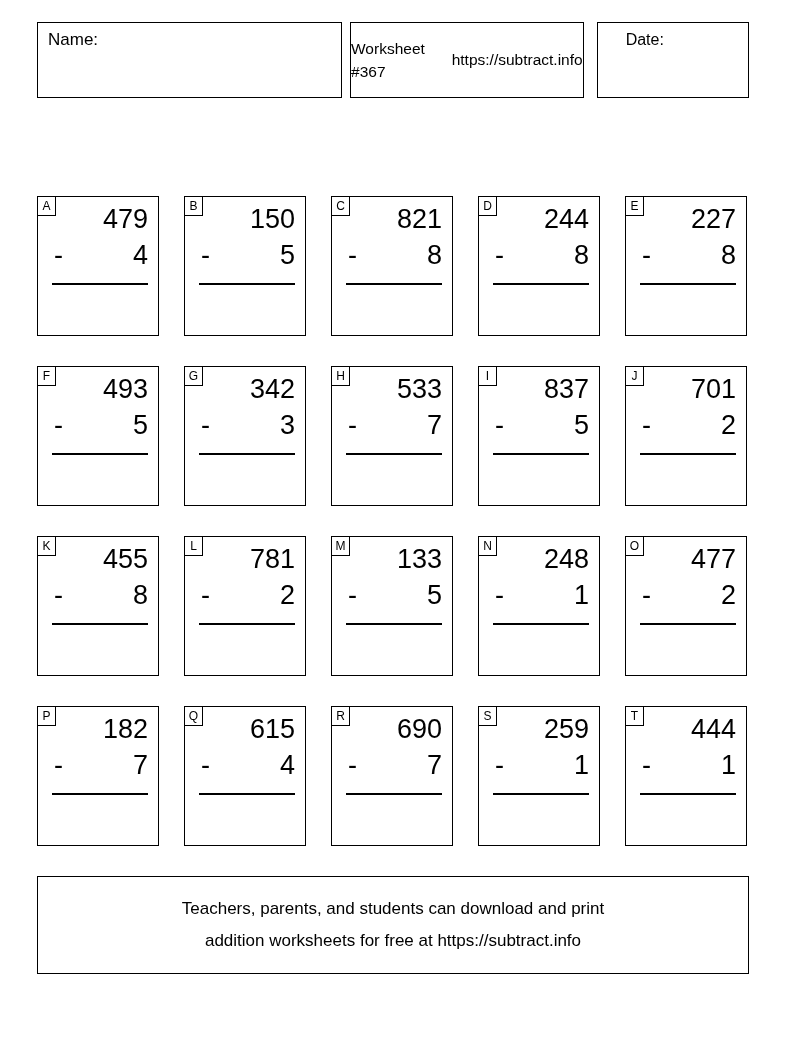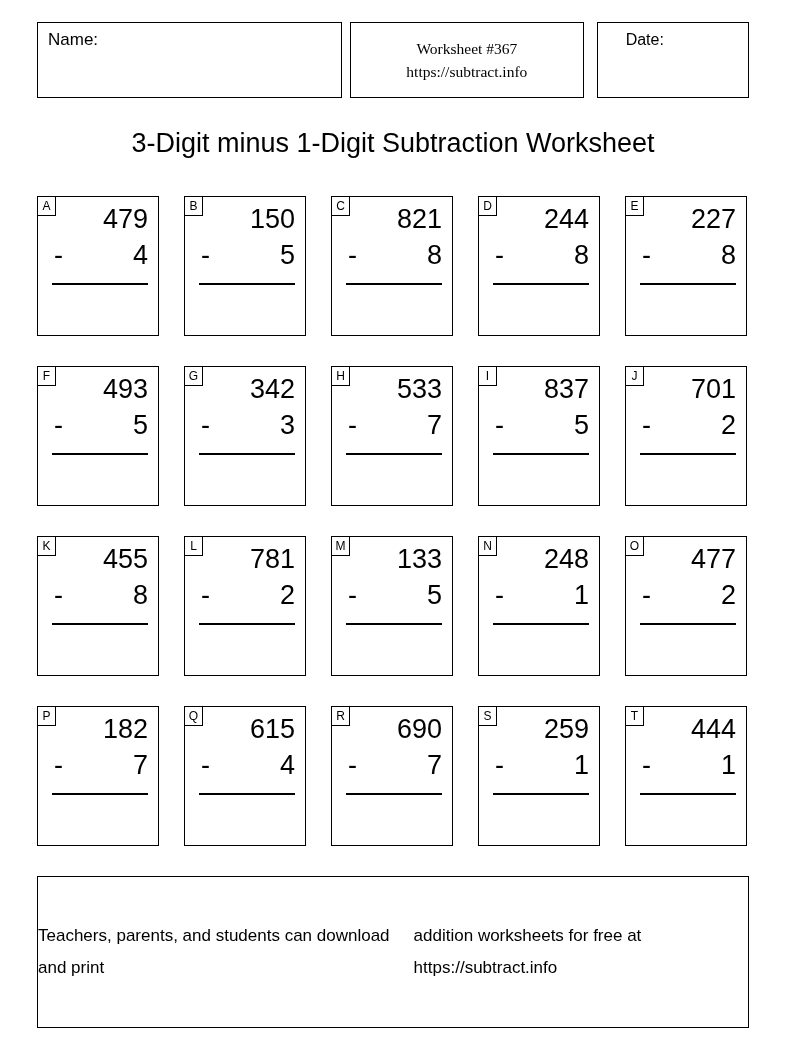--- a/index.html
+++ b/index.html
@@ -42,26 +42,25 @@
     font-size: 17px;
     line-height: 1.2;
   }
   .worksheet-box {
     width: 250px;
     height: 76px;
     border: 1.5px solid #000;
     box-sizing: border-box;
     margin-left: 8px;
     display: flex;
-    flex-direction: column;
+    flex-direction: row;
     align-items: center;
     justify-content: center;
     font-size: 15.5px;
     line-height: 1.5;
-    font-family: Liberation Serif, serif;
   }
   .date-box {
     width: 159px;
     height: 76px;
     border: 1.5px solid #000;
     box-sizing: border-box;
     margin-left: 13px;
     padding: 7px 28px;
     font-size: 16px;
     line-height: 1.2;
@@ -142,25 +141,25 @@
     right: 10px;
     border-top: 2px solid #000;
   }
 
   
   .footer {
     position: absolute;
     top: 876px;
     left: 37px;
     width: 712px;
-    height: 152px;
+    height: 98px;
     border: 1.5px solid #000;
     box-sizing: border-box;
     display: flex;
-    flex-direction: row;
+    flex-direction: column;
     align-items: center;
     justify-content: center;
     font-size: 17px;
     line-height: 1.9;
   }
 </style>
 </head>
 <body>
 
 <div class="page">
@@ -171,21 +170,20 @@
     </div>
     <div class="worksheet-box">
       <span>Worksheet #367</span>
       <span>https://subtract.info</span>
     </div>
     <div class="date-box">
       <span>Date:</span>
     </div>
   </div>
 
-  <div class="title">3-Digit minus 1-Digit Subtraction Worksheet</div>
 
   <div class="grid">
 
     <div class="cell">
       <div class="tag">A</div>
       <div class="prob">
         <span class="top">479</span>
         <span class="oprow">
             <span class="op">-</span>
             <span>4</span>

